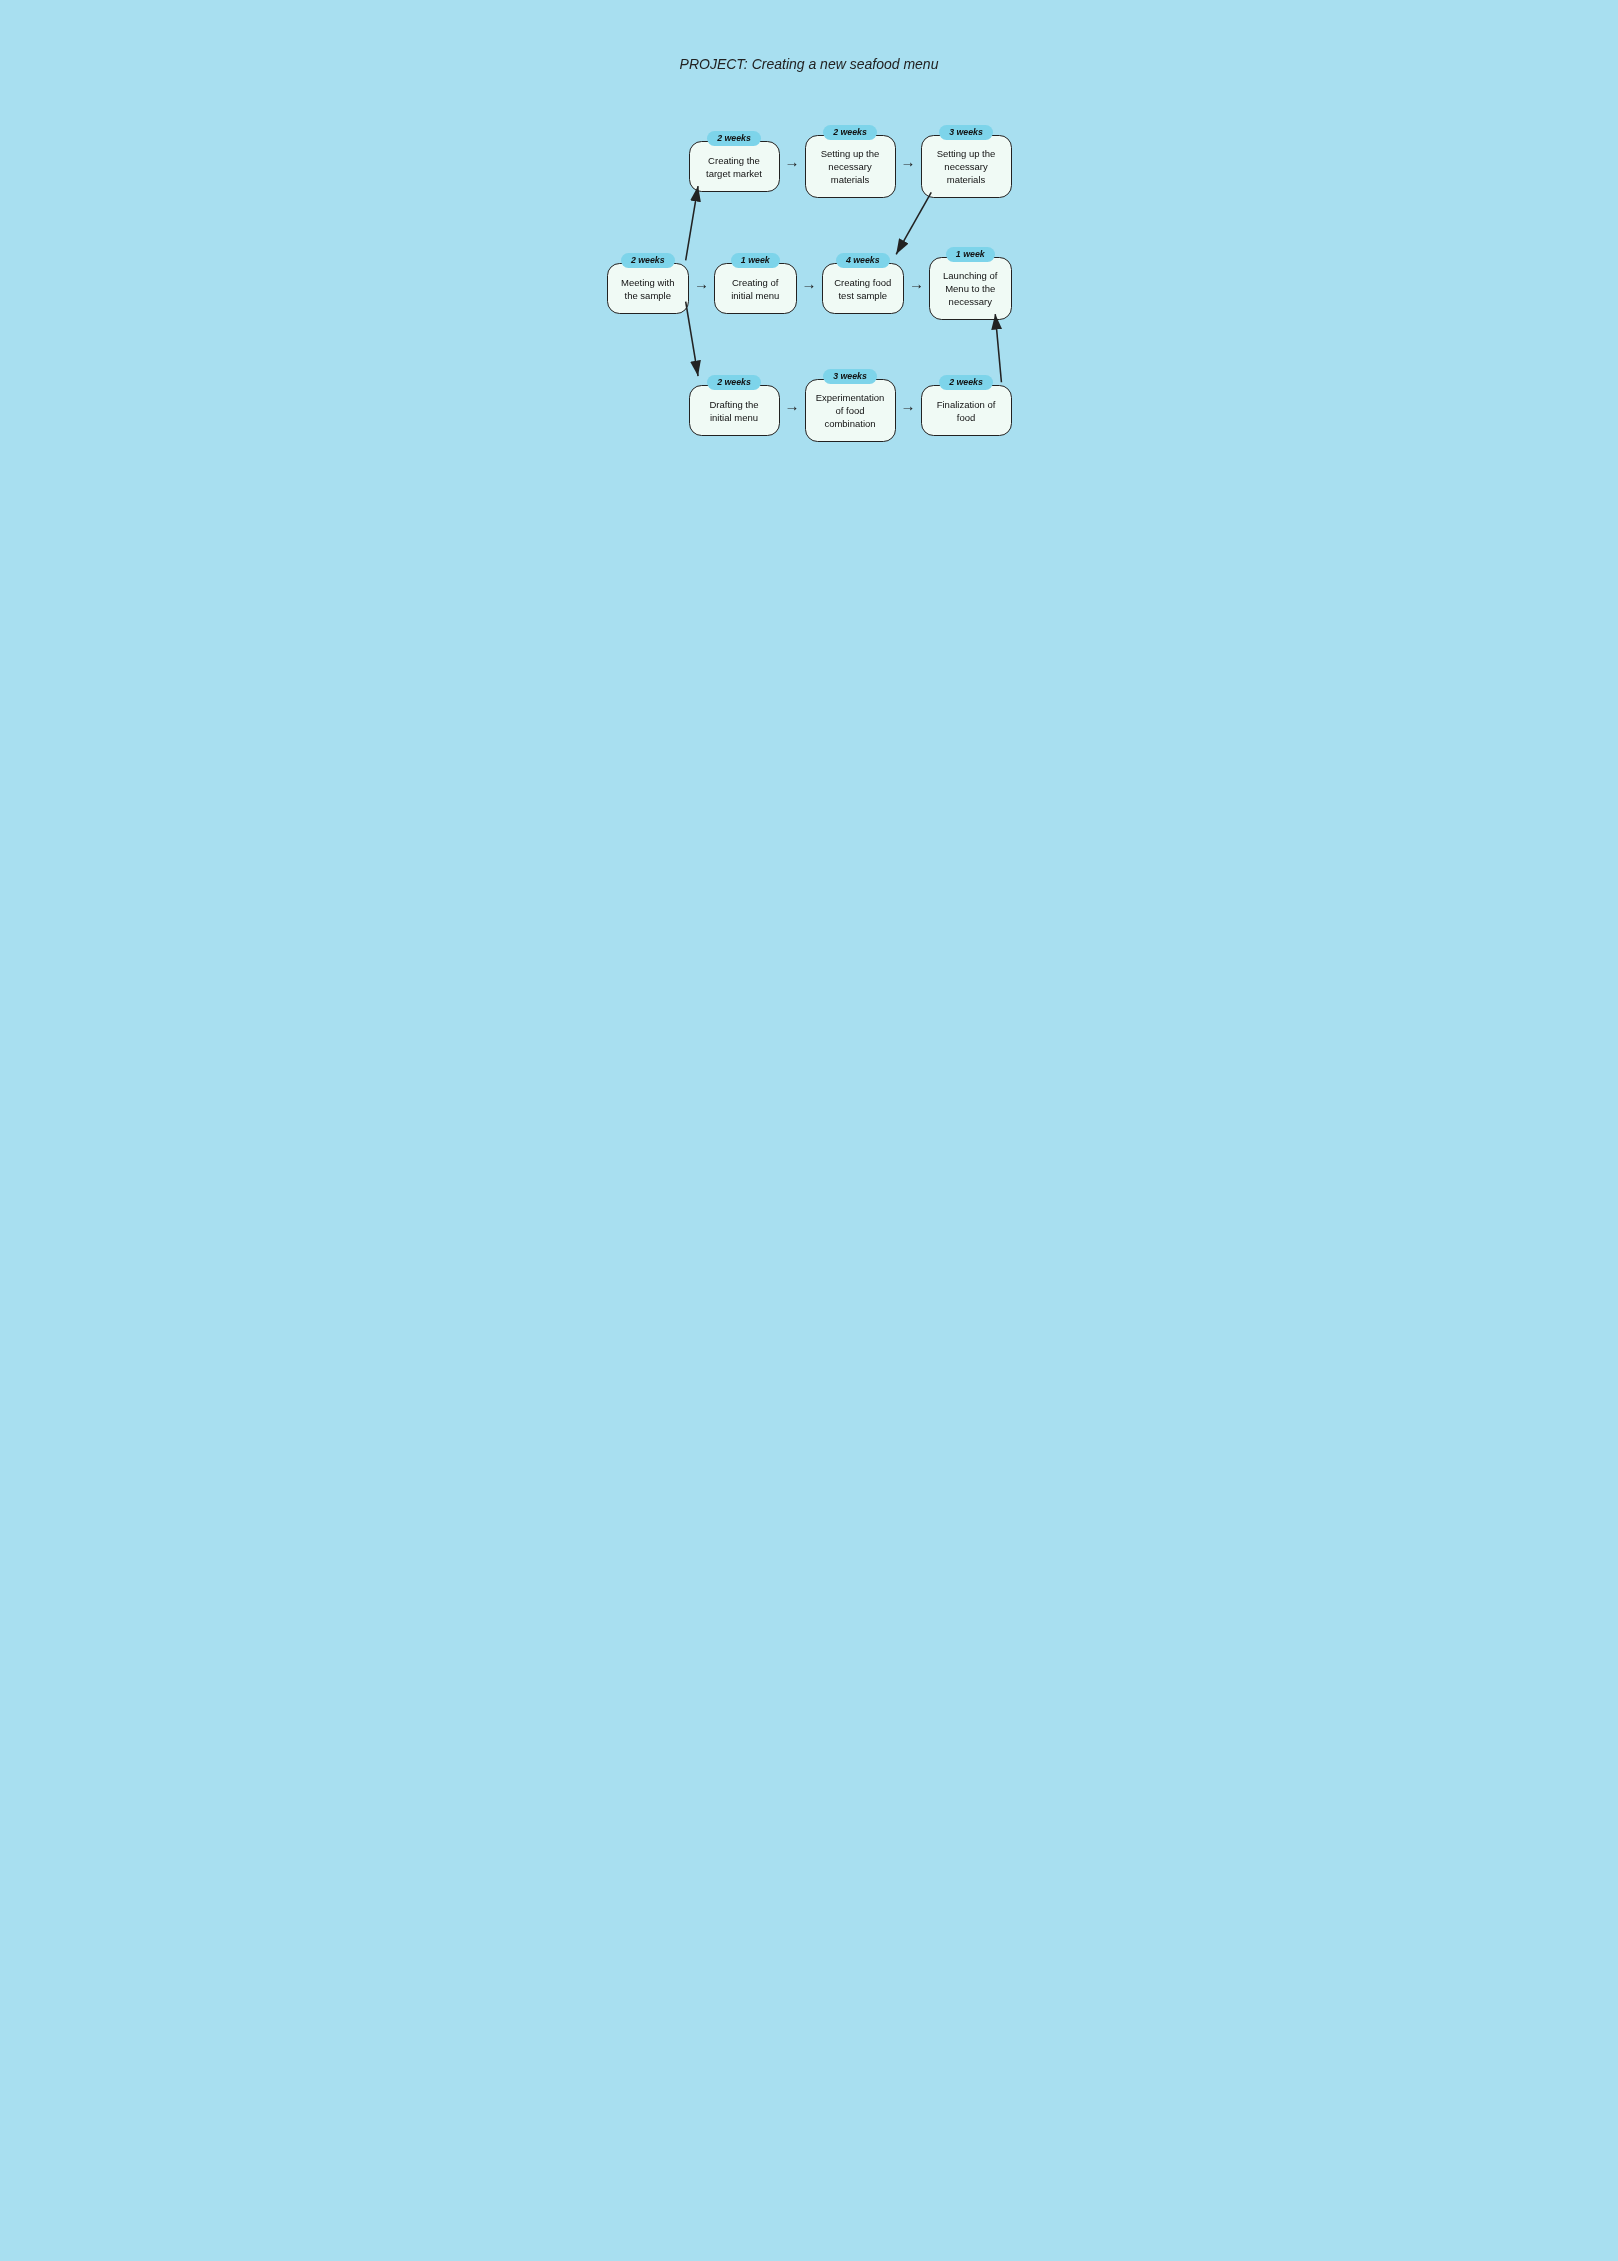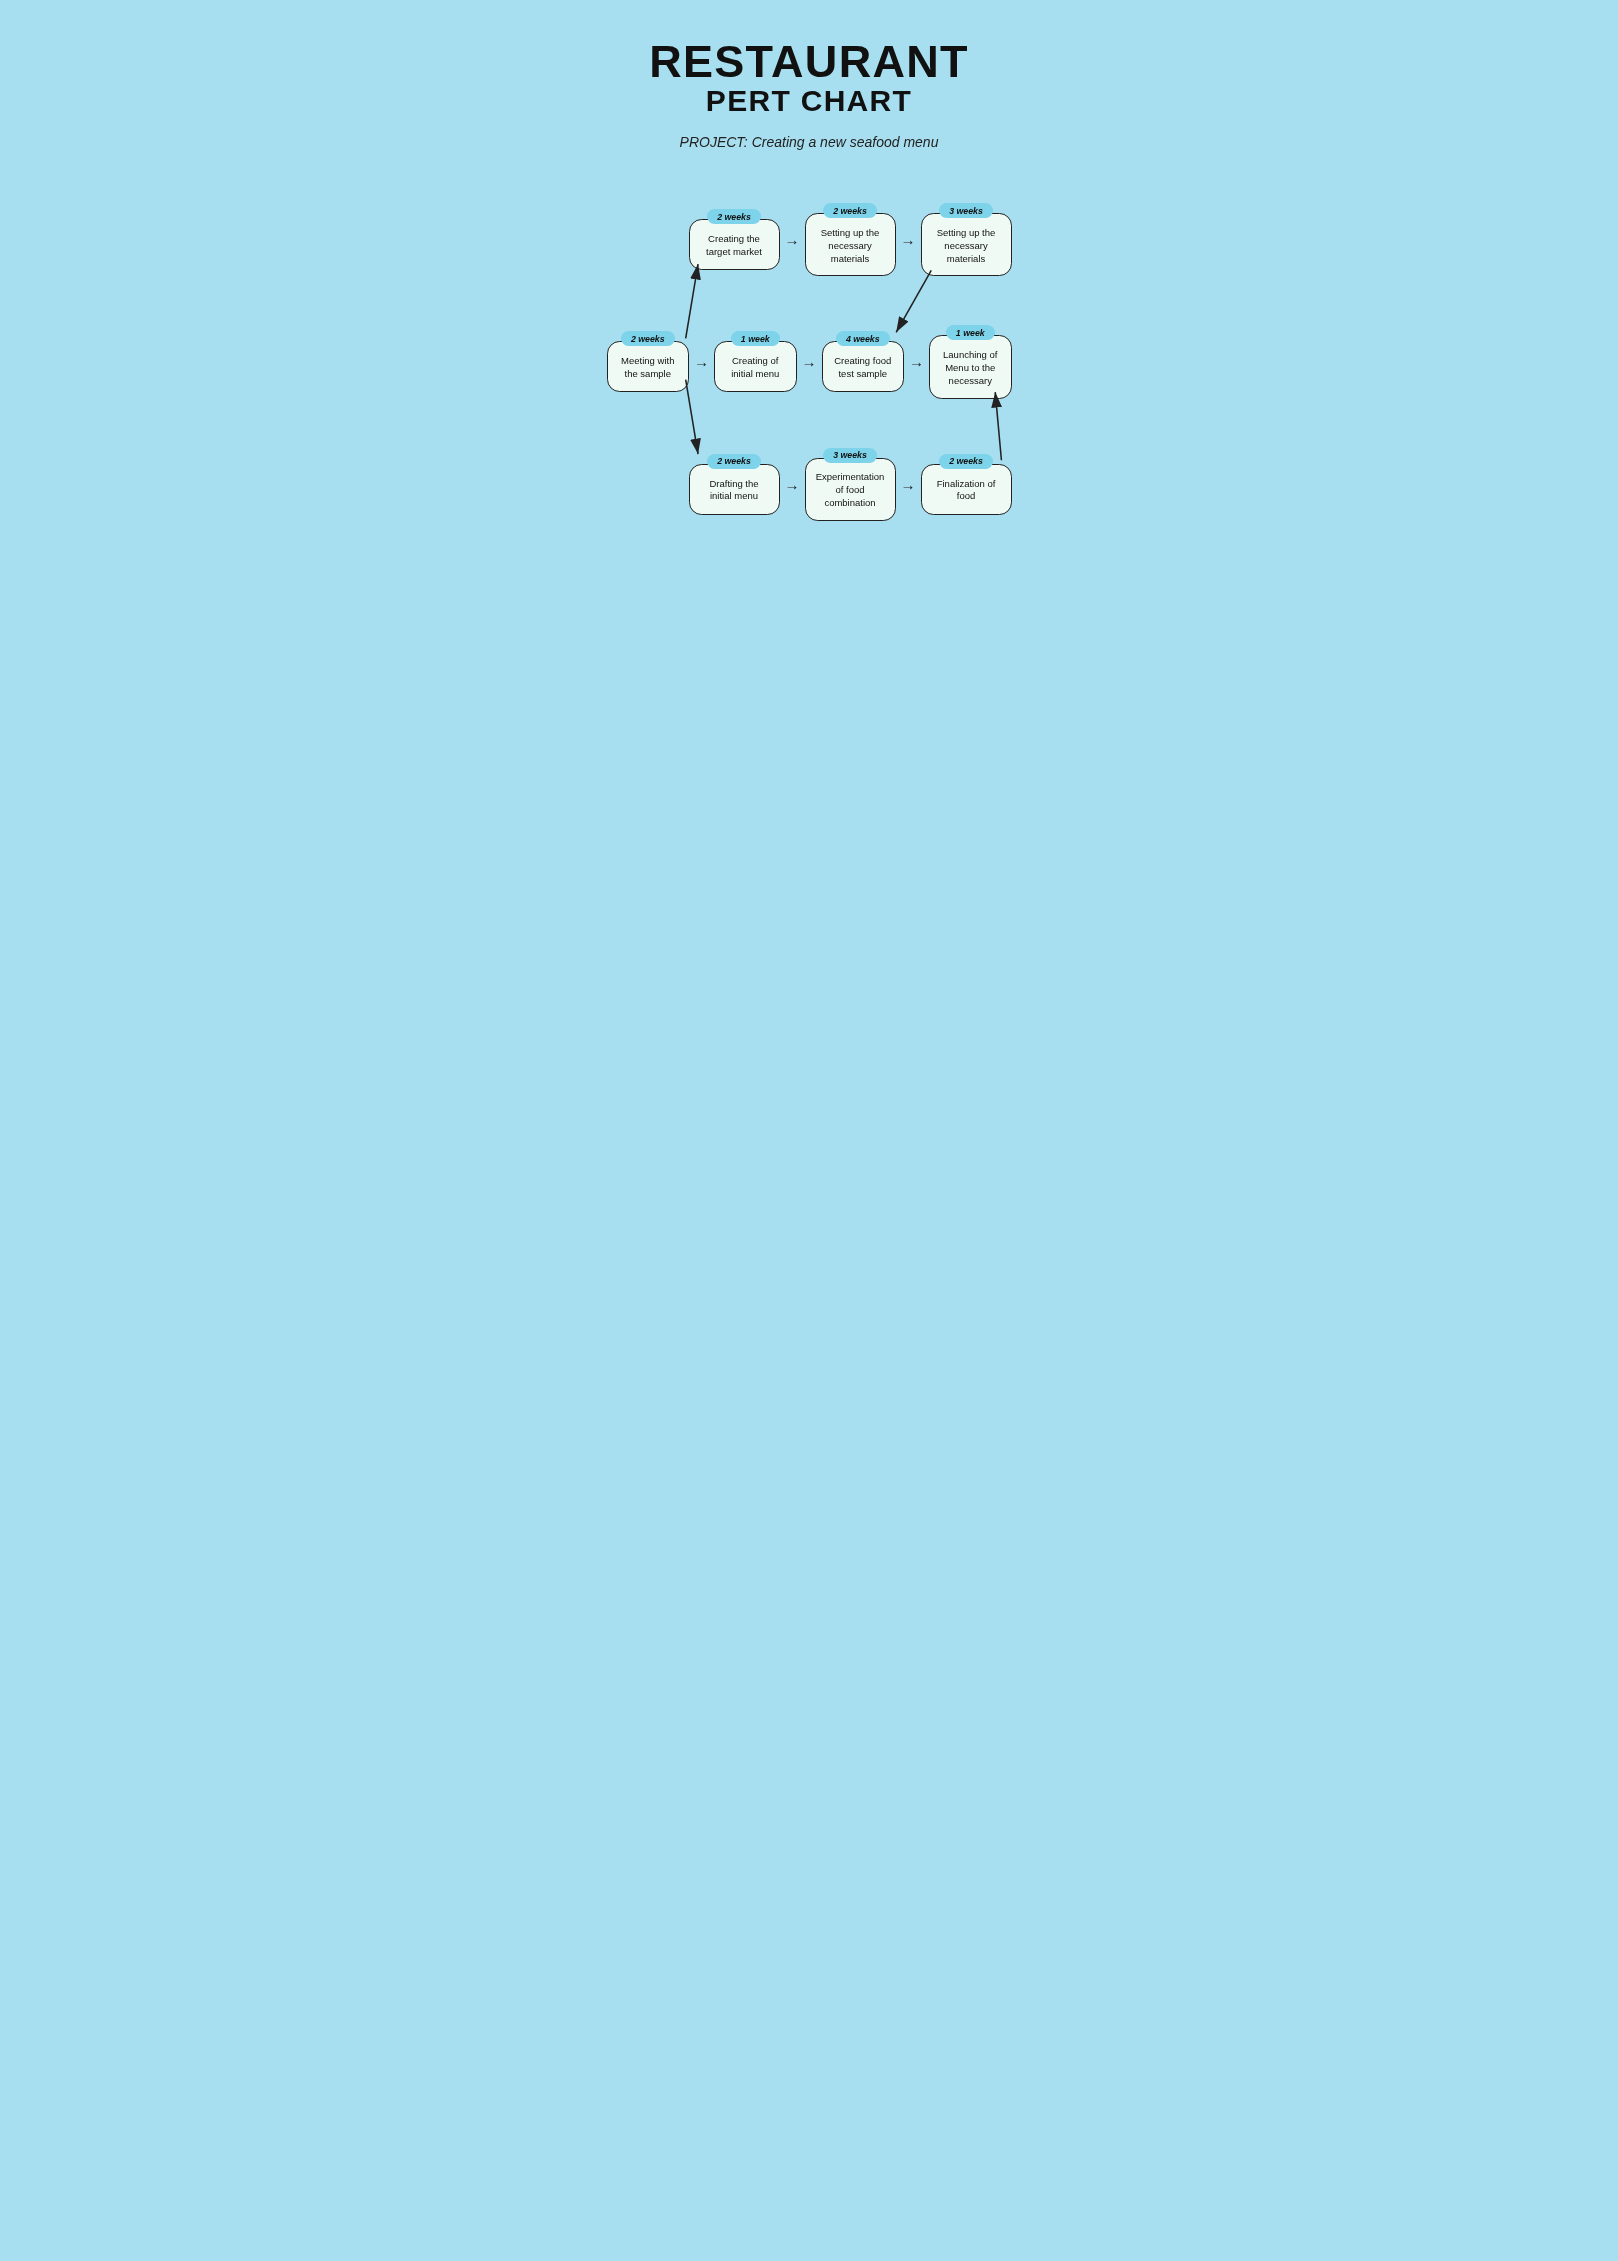--- a/index.html
+++ b/index.html
@@ -135,24 +135,20 @@
       padding-top: 5px;
       font-size: 15px;
       color: #222;
     }
   </style>
 </head>
 <body>
 
 <div class="page">
 
-  <div class="title-section">
-    <div class="title-main">RESTAURANT</div>
-    <div class="title-sub">PERT CHART</div>
-  </div>
 
   <div class="project-label">PROJECT: Creating a new seafood menu</div>
 
   <div class="pert-chart">
     <svg id="arrows-svg" class="svg-overlay" style="position:absolute;top:0;left:0;width:100%;height:100%;overflow:visible;z-index:10;pointer-events:none;" height="328" viewBox="0 0 640 520.25" width="404">
         <defs>
           <marker id="arrowhead" markerWidth="10" markerHeight="7" refX="10" refY="3.5" orient="auto">
     <polygon points="0 0, 10 3.5, 0 7" fill="#222"></polygon>
   </marker>
         </defs>

